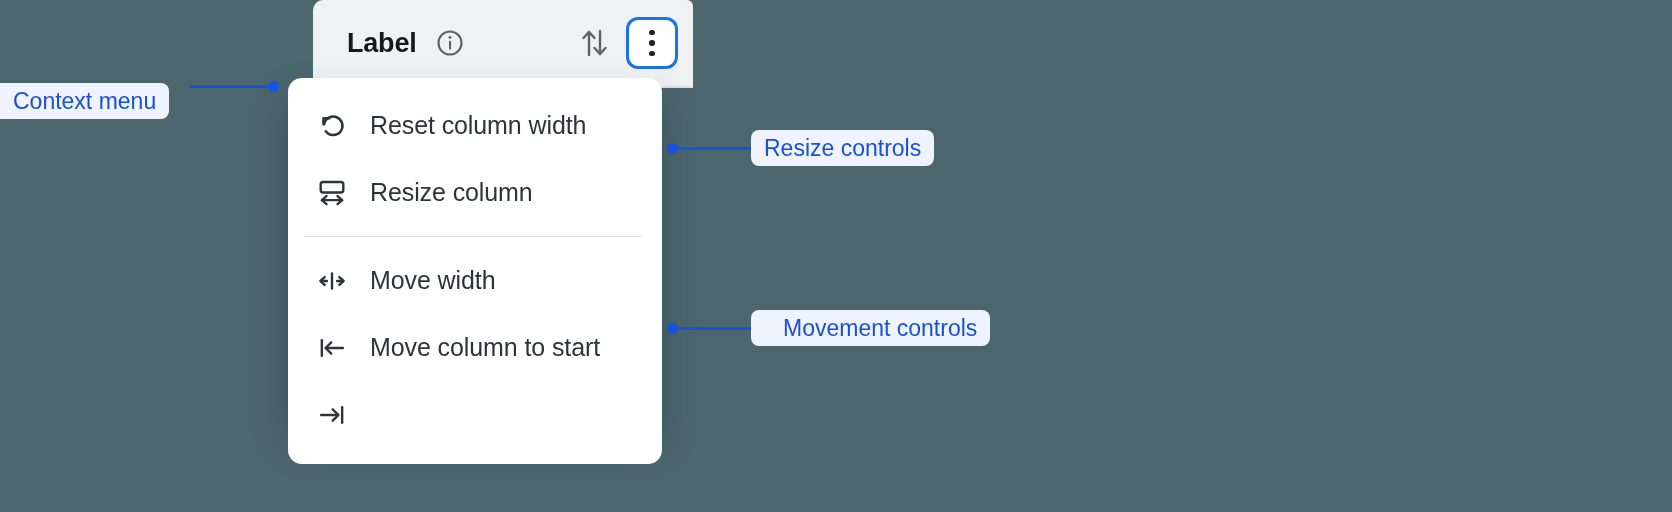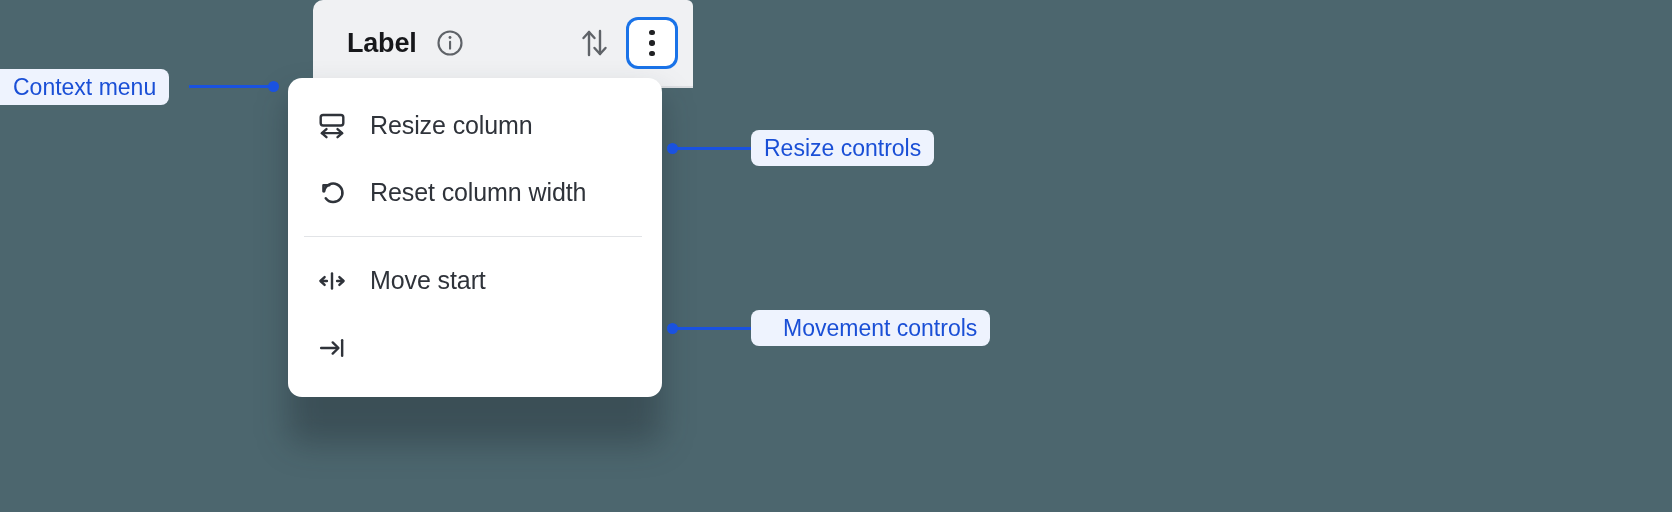--- a/index.html
+++ b/index.html
@@ -141,21 +141,21 @@
   }
   .leader-dot {
     position: absolute;
     width: 11px;
     height: 11px;
     border-radius: 50%;
     background: #1a52e0;
   }
 
   
-  #callout-context { left: 0px; top: 69px; border-top-left-radius: 0; border-bottom-left-radius: 0; }
+  #callout-context { left: 0px; top: 83px; border-top-left-radius: 0; border-bottom-left-radius: 0; }
   #leader-context  { left: 189px; top: 85px; width: 84px; }
   #dot-context     { left: 268px; top: 81px; }
 
   #callout-resize  { left: 751px; top: 130px; }
   #leader-resize   { left: 672px; top: 147px; width: 82px; }
   #dot-resize      { left: 667px; top: 143px; }
 
   #callout-move    { left: 751px; top: 310px; padding-left: 32px; }
   #leader-move     { left: 672px; top: 327px; width: 82px; }
   #dot-move        { left: 667px; top: 323px; }
@@ -194,58 +194,70 @@
   </div>
 </div>
 
 <div class="menu-shadow"></div>
 
 <div class="context-menu">
 
   <div class="menu-item">
     <span class="menu-item-icon">
       <svg width="30" height="30" viewBox="0 0 26 26" fill="none">
+        <path d="M6.2 11.4 A8.0 8.0 0 1 1 7.6 17.6" stroke="#2f333a" stroke-width="2.2" stroke-linecap="round" fill="none"></path>
+        <polyline points="10.6,6.2 5.6,6.2 5.6,11.4" stroke="#2f333a" stroke-width="2.2" stroke-linecap="round" stroke-linejoin="round" fill="none"></polyline>
+      </svg>
+    </span>
+    <span class="menu-item-label">Reset column width</span>
+  </div>
+
+  <div class="menu-item">
+    <span class="menu-item-icon">
+      <svg width="30" height="30" viewBox="0 0 26 26" fill="none">
         <rect x="3.2" y="3.4" width="19.6" height="9.2" rx="2.1" stroke="#2f333a" stroke-width="2.1"></rect>
         <g stroke="#2f333a" stroke-width="2.1" stroke-linecap="round" stroke-linejoin="round">
           <line x1="4.4" y1="19.2" x2="21.6" y2="19.2"></line>
           <polyline points="8.2,15.7 4.2,19.2 8.2,22.7"></polyline>
           <polyline points="17.8,15.7 21.8,19.2 17.8,22.7"></polyline>
         </g>
       </svg>
     </span>
     <span class="menu-item-label">Resize column</span>
-  </div>
-
-  <div class="menu-item">
-    <span class="menu-item-icon">
-      <svg width="30" height="30" viewBox="0 0 26 26" fill="none">
-        <path d="M6.2 11.4 A8.0 8.0 0 1 1 7.6 17.6" stroke="#2f333a" stroke-width="2.2" stroke-linecap="round" fill="none"></path>
-        <polyline points="10.6,6.2 5.6,6.2 5.6,11.4" stroke="#2f333a" stroke-width="2.2" stroke-linecap="round" stroke-linejoin="round" fill="none"></polyline>
-      </svg>
-    </span>
-    <span class="menu-item-label">Reset column width</span>
   </div>
 
   <div class="menu-divider"></div>
 
   <div class="menu-item">
     <span class="menu-item-icon">
       <svg width="30" height="30" viewBox="0 0 26 26" fill="none">
         <g stroke="#2f333a" stroke-width="2.1" stroke-linecap="round" stroke-linejoin="round">
           <line x1="13" y1="6.4" x2="13" y2="19.6"></line>
           <line x1="3.4" y1="13" x2="8.6" y2="13"></line>
           <polyline points="6.6,9.6 3.0,13 6.6,16.4"></polyline>
           <line x1="17.4" y1="13" x2="22.6" y2="13"></line>
           <polyline points="19.4,9.6 23.0,13 19.4,16.4"></polyline>
         </g>
       </svg>
     </span>
-    <span class="menu-item-label">Move start</span>
-  </div>
-
+    <span class="menu-item-label">Move width</span>
+  </div>
+
+  <div class="menu-item">
+    <span class="menu-item-icon">
+      <svg width="30" height="30" viewBox="0 0 26 26" fill="none">
+        <g stroke="#2f333a" stroke-width="2.1" stroke-linecap="round" stroke-linejoin="round">
+          <line x1="4.2" y1="6.2" x2="4.2" y2="19.8"></line>
+          <line x1="22.4" y1="13" x2="8.0" y2="13"></line>
+          <polyline points="12.4,8.2 7.4,13 12.4,17.8"></polyline>
+        </g>
+      </svg>
+    </span>
+    <span class="menu-item-label">Move column to start</span>
+  </div>
 
   <div class="menu-item">
     <span class="menu-item-icon">
       <svg width="30" height="30" viewBox="0 0 26 26" fill="none">
         <g stroke="#2f333a" stroke-width="2.1" stroke-linecap="round" stroke-linejoin="round">
           <line x1="21.8" y1="6.2" x2="21.8" y2="19.8"></line>
           <line x1="3.6" y1="13" x2="18.0" y2="13"></line>
           <polyline points="13.6,8.2 18.6,13 13.6,17.8"></polyline>
         </g>
       </svg>

